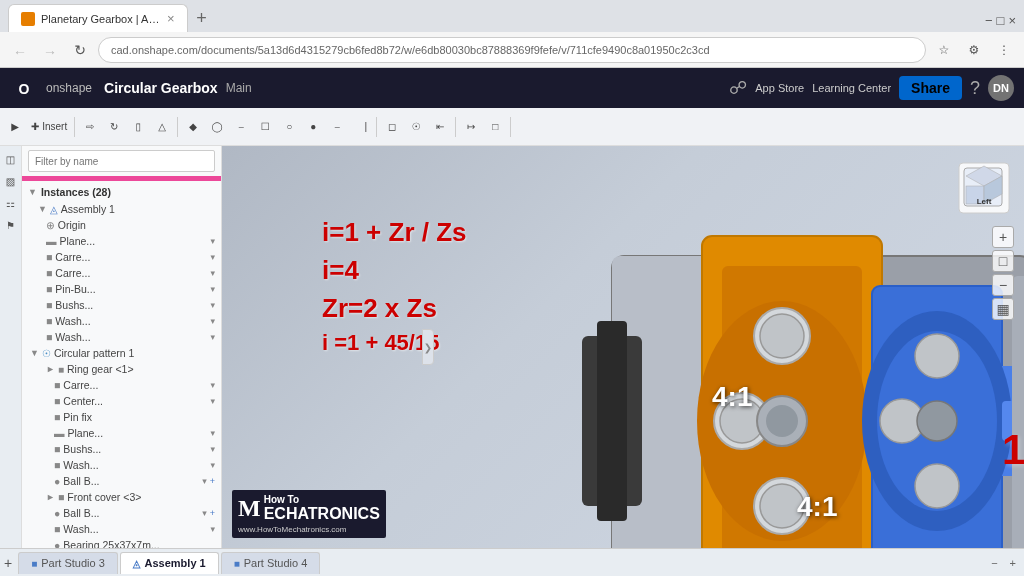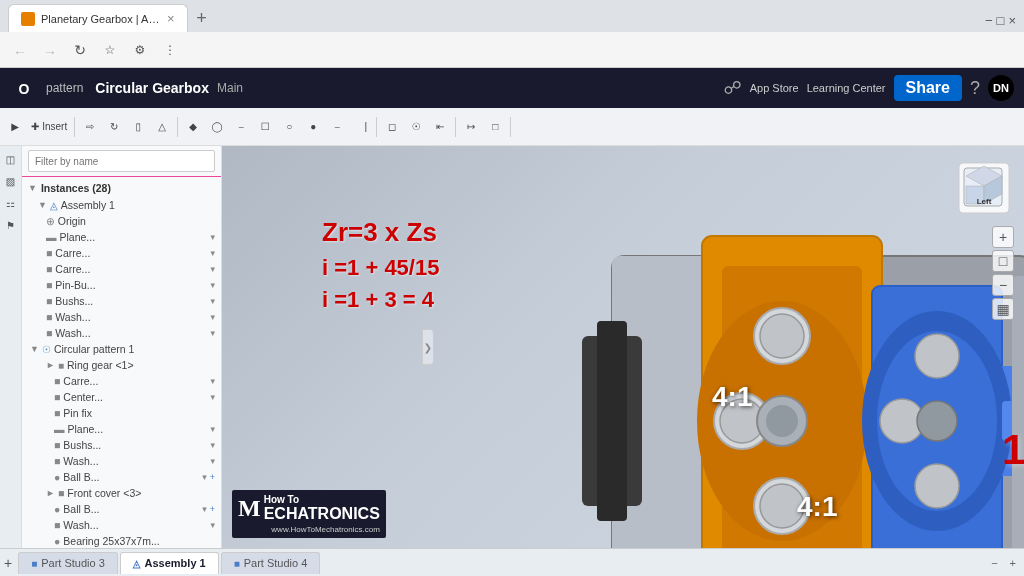--- a/index.html
+++ b/index.html
@@ -27,37 +27,37 @@
     .app-content { flex: 1; display: flex; flex-direction: column; background: white; overflow: hidden; }
 
     
     .app-top-bar { height: 40px; background: #1a1a2e; display: flex; align-items: center; padding: 0 10px; gap: 8px; }
     .onshape-logo { display: flex; align-items: center; gap: 4px; }
     .logo-icon { width: 28px; height: 28px; }
     .app-doc-title { color: white; font-size: 14px; font-weight: 600; margin-left: 4px; }
     .app-doc-subtitle { color: #aaa; font-size: 12px; }
     .top-bar-spacer { flex: 1; }
     .top-bar-actions { display: flex; gap: 8px; align-items: center; }
-    .share-btn { background: #0066cc; color: #ffffff; border: none; border-radius: 4px; padding: 4px 12px; font-size: 16px; cursor: pointer; font-weight: 600; }
+    .share-btn { background: #0066cc; color: #000000; border: none; border-radius: 4px; padding: 4px 12px; font-size: 14px; cursor: pointer; font-weight: 600; }
     .app-store-btn { color: #ccc; font-size: 11px; cursor: pointer; }
     .learning-btn { color: #ccc; font-size: 11px; cursor: pointer; }
-    .user-avatar { width: 26px; height: 26px; border-radius: 50%; background: #000000; display: flex; align-items: center; justify-content: center; color: white; font-size: 11px; font-weight: 700; }
+    .user-avatar { width: 26px; height: 26px; border-radius: 50%; background: #737373; display: flex; align-items: center; justify-content: center; color: white; font-size: 11px; font-weight: 700; }
 
     
     .toolbar { height: 38px; background: #f0f2f5; border-bottom: 1px solid #ddd; display: flex; align-items: center; padding: 0 4px; gap: 2px; flex-wrap: nowrap; overflow: hidden; }
     .toolbar-btn { height: 28px; min-width: 22px; padding: 0 3px; display: flex; align-items: center; justify-content: center; border-radius: 3px; cursor: pointer; font-size: 10px; color: #444; }
     .toolbar-divider { width: 1px; height: 20px; background: #ccc; margin: 0 2px; }
     .toolbar-search { height: 24px; background: white; border: 1px solid #ccc; border-radius: 3px; padding: 0 6px; font-size: 11px; width: 100px; }
 
     
     .main-area { flex: 1; display: flex; overflow: hidden; }
 
     
     .sidebar { width: 200px; background: #f8f9fa; border-right: 1px solid #ddd; display: flex; flex-direction: column; font-size: 11px; overflow-y: auto; }
-    .sidebar-header { padding: 4px 6px; display: flex; align-items: center; gap: 4px; border-bottom: 1px solid #ec4899; }
+    .sidebar-header { padding: 4px 6px; display: flex; align-items: center; gap: 4px; border-bottom: 5px solid #ec4899; }
     .sidebar-filter { height: 22px; background: white; border: 1px solid #ccc; border-radius: 2px; padding: 0 6px; font-size: 10px; flex: 1; }
     .sidebar-section { padding: 2px 0; }
     .sidebar-section-header { padding: 3px 6px; font-weight: 600; color: #333; display: flex; align-items: center; gap: 4px; font-size: 10.5px; cursor: pointer; }
     .sidebar-item { padding: 2px 6px 2px 16px; color: #444; display: flex; align-items: center; gap: 3px; cursor: pointer; font-size: 10.5px; }
     .chevron { font-size: 9px; color: #888; }
     .sidebar-item-sub { padding-left: 24px; }
     .sidebar-item-sub2 { padding-left: 32px; }
 
     
     .viewport { flex: 1; position: relative; background: #c8cdd5; overflow: hidden; }
@@ -115,35 +115,38 @@
       <span style="font-size:13px;cursor:pointer;color:#555;">−</span>
       <span style="font-size:13px;cursor:pointer;color:#555;">□</span>
       <span style="font-size:13px;cursor:pointer;color:#555;">×</span>
     </div>
   </div>
 
   <div class="address-bar">
     <div class="nav-btn disabled">←</div>
     <div class="nav-btn disabled">→</div>
     <div class="nav-btn">↻</div>
+    <div class="address-input">
+      <span style="font-size:11px;color:#666;">cad.onshape.com/documents/5a13d6d4315279cb6fed8b72/w/e6db80030bc87888369f9fefe/v/711cfe9490c8a01950c2c3cd</span>
+    </div>
     <div class="browser-action-btn">☆</div>
     <div class="browser-action-btn">⚙</div>
     <div class="browser-action-btn">⋮</div>
   </div>
 
   <div class="app-content">
 
     <div class="app-top-bar">
       <div class="onshape-logo">
         <svg class="logo-icon" width="28" height="28" viewBox="0 0 28 28">
           <rect width="28" height="28" fill="#1a1a2e"></rect>
           <text x="14" y="20" text-anchor="middle" fill="white" font-size="14" font-weight="900" font-family="Arial">O</text>
         </svg>
       </div>
-      <span style="color:#bbb;font-size:12px;">pattern</span>
+      <span style="color:#bbb;font-size:12px;">onshape</span>
       <span class="app-doc-title">Circular Gearbox</span>
       <span class="app-doc-subtitle">Main</span>
       <div class="top-bar-spacer"></div>
       <div class="top-bar-actions">
 
         <span style="color:#aaa;font-size:18px;cursor:pointer;">☍</span>
         <span class="app-store-btn">App Store</span>
         <span class="learning-btn">Learning Center</span>
         <button class="share-btn">Share</button>
         <span style="color:#aaa;font-size:18px;cursor:pointer;">?</span>
@@ -354,23 +357,24 @@
 
             <circle cx="355" cy="215" r="20" fill="#9098a0" stroke="#777" stroke-width="1.5"></circle>
 
             <rect x="420" y="195" width="55" height="40" rx="4" fill="#5588ee"></rect>
 
             <rect x="430" y="70" width="40" height="290" rx="6" fill="#a8aeb8"></rect>
           </svg>
         </div>
 
         <div class="formula-overlay">
-          <div class="formula-line large">Zr=3 x Zs</div>
+          <div class="formula-line large">i=1 + Zr / Zs</div>
+          <div class="formula-line large">i=4</div>
+          <div class="formula-line large">Zr=2 x Zs</div>
           <div class="formula-line">i =1 + 45/15</div>
-          <div class="formula-line">i =1 + 3 = 4</div>
         </div>
 
         <div class="label-4to1-top">4:1</div>
         <div class="label-4to1-bot">4:1</div>
         <div class="label-16to1">16:1</div>
 
         <div class="viewcube">
           <svg width="60" height="60" viewBox="0 0 60 60">
             <rect x="5" y="5" width="50" height="50" rx="4" fill="rgba(255,255,255,0.85)" stroke="#ccc"></rect>
             <rect x="10" y="10" width="38" height="38" rx="3" fill="#e8eef8" stroke="#aaa" stroke-width="1"></rect>
@@ -393,21 +397,21 @@
 
         <div class="watermark">
           <div class="watermark-box">
             <div style="display:flex;align-items:center;gap:3px;">
               <span style="color:white;font-size:24px;font-weight:900;font-family:serif;">M</span>
               <div style="display:flex;flex-direction:column;">
                 <span style="color:white;font-size:10px;font-weight:700;">How To</span>
                 <span style="color:white;font-size:16px;font-weight:900;">ECHATRONICS</span>
               </div>
             </div>
-            <div style="color:#ccc;font-size:8px;text-align:right;margin-top:2px;">www.HowToMechatronics.com</div>
+            <div style="color:#ccc;font-size:8px;text-align:left;margin-top:2px;">www.HowToMechatronics.com</div>
           </div>
         </div>
 
         <div style="position:absolute;left:200px;top:50%;transform:translateY(-50%);width:12px;height:36px;background:#dde2ea;border:1px solid #ccc;border-radius:0 4px 4px 0;cursor:pointer;display:flex;align-items:center;justify-content:center;z-index:5;font-size:10px;color:#888;">❯</div>
       </div>
     </div>
 
     <div class="bottom-tabs">
       <div style="margin-right:4px;font-size:14px;cursor:pointer;color:#555;">+</div>
       <div class="bottom-tab">

